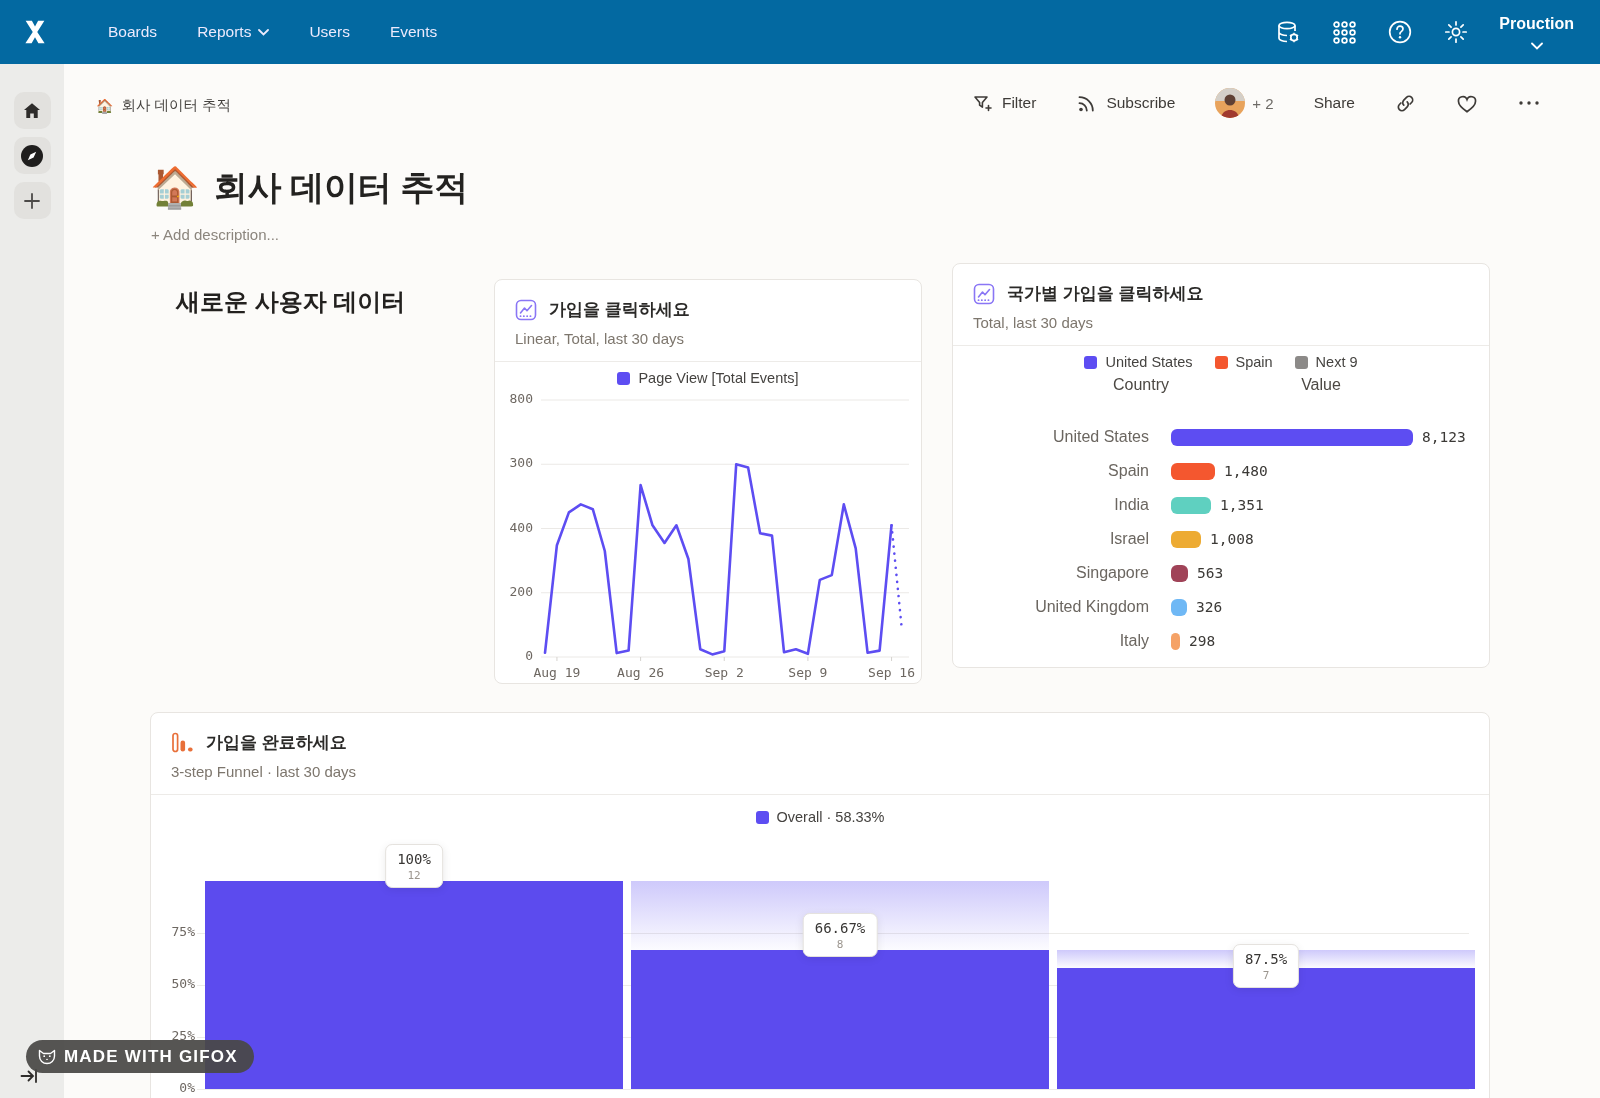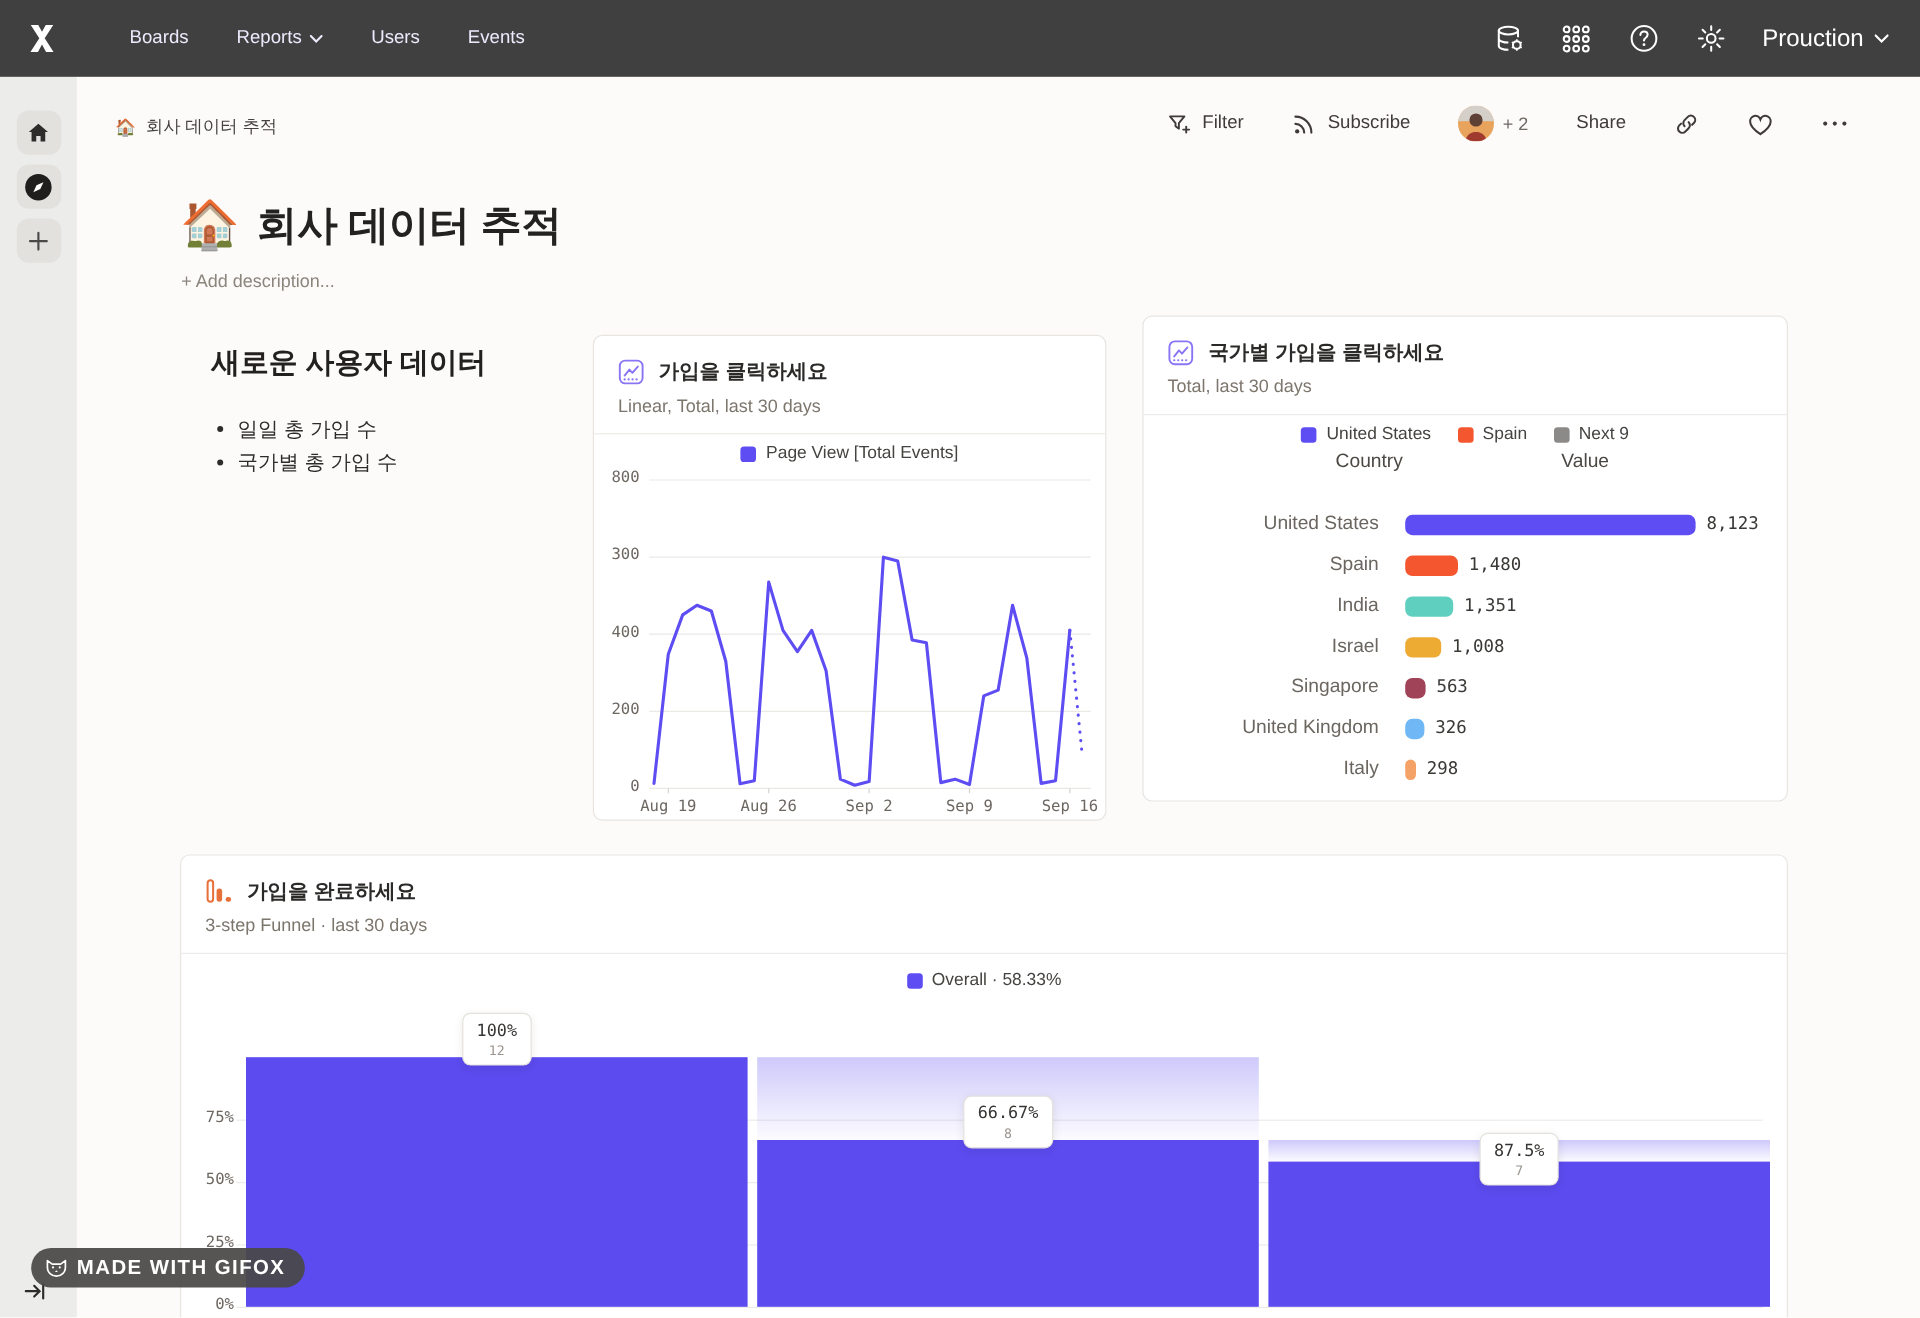--- a/index.html
+++ b/index.html
@@ -2,32 +2,32 @@
 <html><head>
 <meta charset="utf-8">
 <style>
   * { margin:0; padding:0; box-sizing:border-box; }
   body { background:#ffffff; font-family:"Liberation Sans", sans-serif; }
 
   .screen { position:relative; width:1600px; height:1098px; overflow:hidden;
             background:#fbfaf8; font-family:"Liberation Sans", sans-serif; }
 
   
-  .navbar { position:absolute; top:0; left:0; right:0; height:64px; background:#404040;
+  .navbar { position:absolute; top:0; left:0; right:0; height:64px; background:#0369a1;
             display:flex; align-items:center; color:#fff; z-index:30; }
   .logo { margin-left:18px; width:34px; height:34px; display:flex; align-items:center; justify-content:center; cursor:pointer; }
   .nav-links { display:flex; align-items:center; gap:40px; margin-left:56px; }
   .nav-link { display:flex; align-items:center; gap:7px; font-size:15.5px; color:#eceafd; cursor:pointer; }
   .searchbar { position:absolute; left:530px; top:10px; width:576px; height:44px; background:#4136b8;
                border-radius:9px; display:flex; align-items:center; padding-left:18px; gap:13px;
                color:rgba(255,255,255,.92); font-size:17px; cursor:text; }
   .searchbar .shortcut { color:rgba(255,255,255,.85); }
   .nav-right { position:absolute; right:26px; top:0; height:64px; display:flex; align-items:center; gap:30px; }
   .nav-icon { width:26px; height:26px; display:flex; align-items:center; justify-content:center; cursor:pointer; }
-  .project-switch { display:flex; align-items:center; gap:9px; font-size:20px; font-weight:400; cursor:pointer; }
+  .project-switch { display:flex; align-items:center; gap:9px; font-size:16px; font-weight:700; cursor:pointer;flex-direction:column; }
 
   
   .sidebar { position:absolute; top:64px; left:0; width:64px; bottom:0; background:#ececea; z-index:20; }
   .side-btn { width:37px; height:37px; margin:0 auto 8px; border-radius:10px; background:#e2e1de;
               display:flex; align-items:center; justify-content:center; cursor:pointer; }
   .side-btn:first-child { margin-top:28px; }
   .expand-btn { position:absolute; left:19px; top:1066px; width:20px; height:20px; cursor:pointer; z-index:40; }
 
   
   .main-bg { position:absolute; left:64px; top:64px; right:0; bottom:0; background:#fcfbf9; }
@@ -250,24 +250,20 @@
   </div>
 
   <div class="page-title">
     <span class="title-emoji">🏠</span>
     <h1>회사 데이터 추적</h1>
   </div>
   <div class="add-desc">+ Add description...</div>
 
   <div class="text-widget">
     <h2>새로운 사용자 데이터</h2>
-    <ul>
-      <li>일일 총 가입 수</li>
-      <li>국가별 총 가입 수</li>
-    </ul>
   </div>
 
   <section class="card" id="card-line">
     <div class="card-title-row">
       <svg width="22" height="22" viewBox="0 0 22 22" fill="none">
         <rect x="1.5" y="1.5" width="19" height="19" rx="4.5" stroke="#8a76f5" stroke-width="1.6"></rect>
         <path d="M5.5 14l4-5 2.5 2.7 4.5-5.2" stroke="#8a76f5" stroke-width="1.6" stroke-linecap="round" stroke-linejoin="round"></path>
         <path d="M5.5 17.2h.1M8.8 17.2h.1M12.1 17.2h.1M15.4 17.2h.1" stroke="#8a76f5" stroke-width="1.8" stroke-linecap="round"></path>
       </svg>
       <span class="card-title">가입을 클릭하세요</span>

